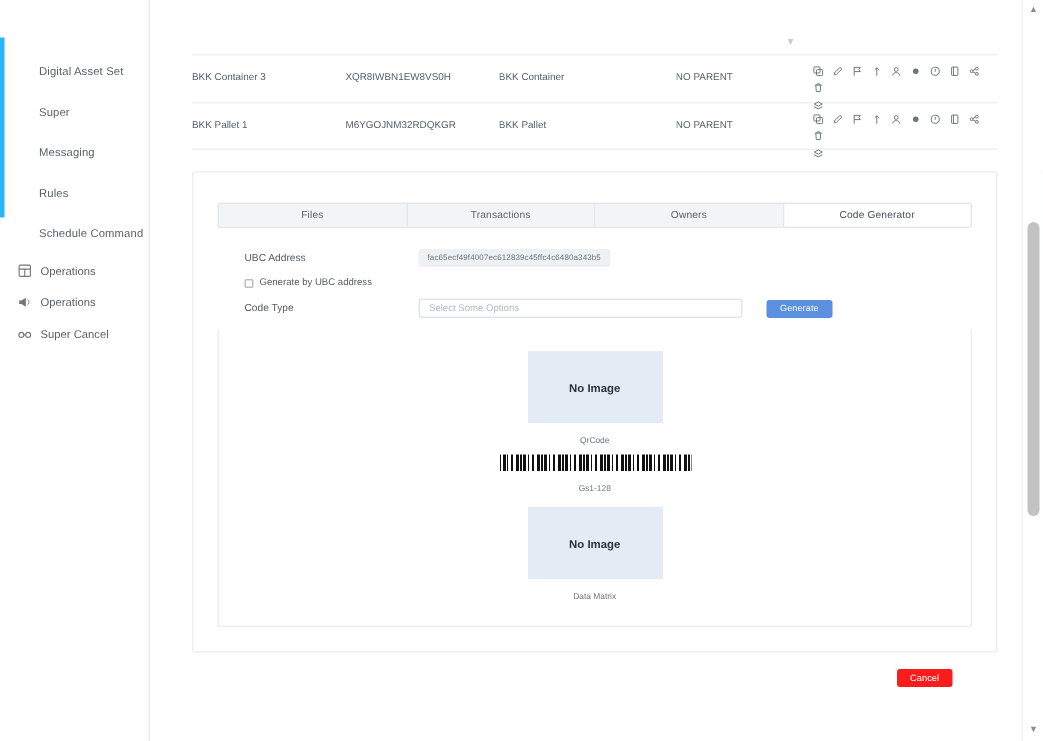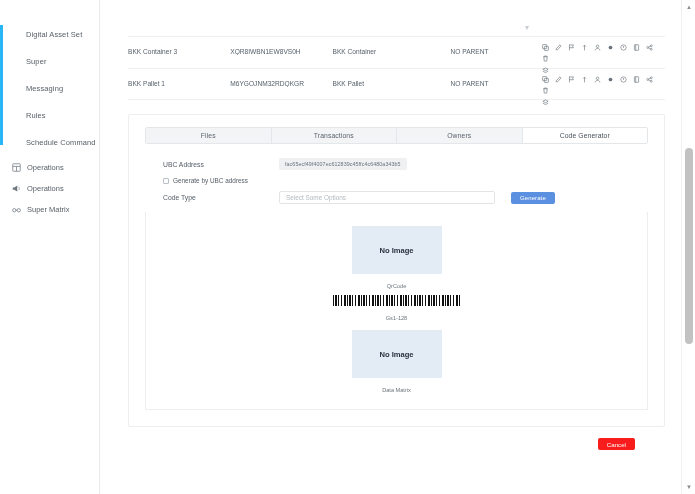--- a/index.html
+++ b/index.html
@@ -19,21 +19,21 @@
   }
 
   
   .sidebar {
     position: relative;
     width: 100px;
     height: 494px;
     background: #ffffff;
     border-right: 1px solid #e8eaed;
     flex: 0 0 100px;
-    padding-top: 19px;
+    padding-top: 32px;
   }
   .sidebar-accent {
     position: absolute;
     left: 0; top: 25px;
     width: 3px; height: 120px;
     background: #29b6f6;
   }
   .sub-items { padding-top: 2px; }
   .sub-item {
     height: 27px;
@@ -144,21 +144,21 @@
   .panel-title {
     font-size: 11.5px;
     color: #3d444b;
     margin: 0 0 10px 6px;
     font-weight: 400;
   }
   .panel {
     background: #ffffff;
     border: 1px solid #eceef0;
     border-radius: 2px;
-    padding: 12px 16px 16px 16px;
+    padding: 20px 16px 16px 16px;
   }
   .tabs {
     display: flex;
     border: 1px solid #e4e7ea;
     border-radius: 2px;
     overflow: hidden;
     height: 17px;
   }
   .tab {
     flex: 1 1 0;
@@ -400,21 +400,21 @@
     </div>
 
     <div class="grp-item">
       <span class="grp-icon">
         <svg width="9" height="9" viewBox="0 0 12 12" fill="none" stroke="currentColor" stroke-width="1">
           <circle cx="3" cy="7" r="2.2"></circle>
           <circle cx="9" cy="7" r="2.2"></circle>
           <line x1="5.2" y1="7" x2="6.8" y2="7"></line>
         </svg>
       </span>
-      <span>Super Matrix</span>
+      <span>Super Cancel</span>
     </div>
   </nav>
 
   <div class="main">
 
     <div class="content-pad">
 
       <div class="table-frag">
         <div class="collapse-row">
           <span class="collapse-icon">▾</span>

